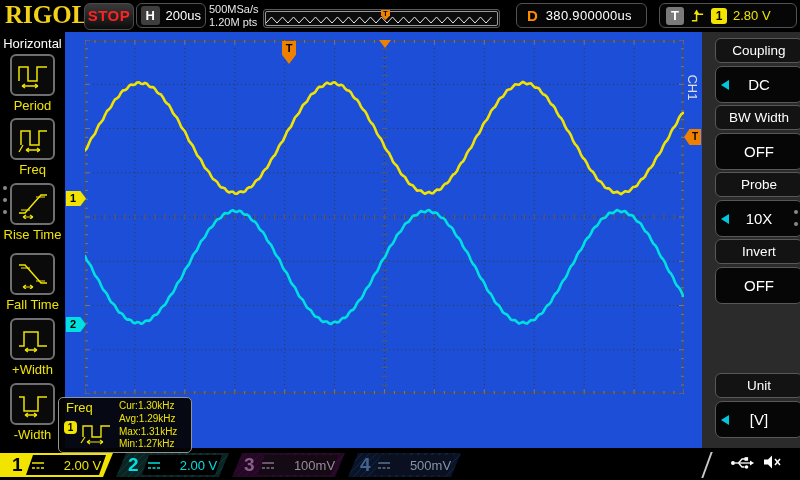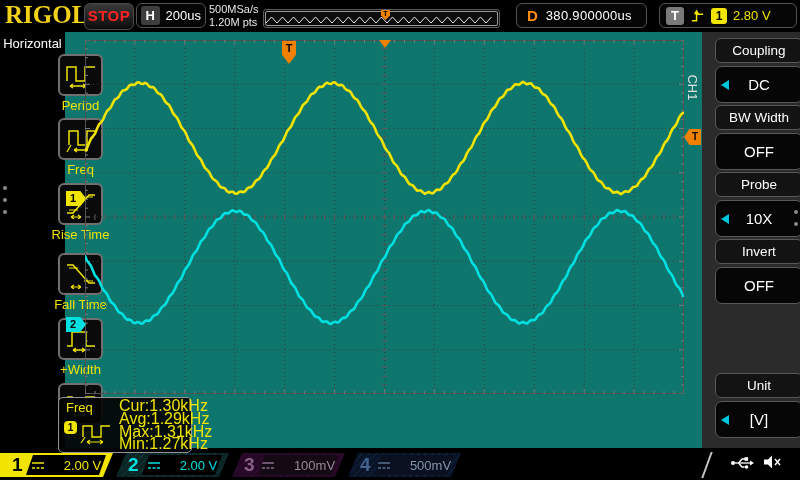--- a/index.html
+++ b/index.html
@@ -1,16 +1,16 @@
 <!DOCTYPE html>
 <html><head>
 <meta charset="utf-8">
 <style>
   html,body{margin:0;padding:0;background:#000;}
-  .screen{position:relative;width:800px;height:480px;background:#0f766e;overflow:hidden;
+  .screen{position:relative;width:800px;height:480px;background:#1d4ed8;overflow:hidden;
     font-family:"Liberation Sans",sans-serif;-webkit-font-smoothing:antialiased;}
   
   .topbar{position:absolute;left:0;top:0;width:800px;height:32px;background:#000;}
   .logo{position:absolute;left:5px;top:1px;font-family:"Liberation Serif",serif;
     font-weight:900;font-size:25px;color:#f2d117;letter-spacing:0px;}
   .stop-btn{position:absolute;left:84px;top:3px;width:48px;height:25px;border-radius:6px;
     background:linear-gradient(#3a3a3a,#0c0c0c);border:1px solid #4a4a4a;color:#ff2222;
     font-weight:bold;font-size:15px;text-align:center;line-height:24px;letter-spacing:.5px;}
   .hbox{position:absolute;left:136px;top:3px;width:70px;height:25px;border-radius:6px;
     border:1px solid #525252;background:#060606;display:flex;align-items:center;gap:6px;padding:0 4px;box-sizing:border-box;}
@@ -32,21 +32,21 @@
   .tbox{position:absolute;left:659px;top:3px;width:138px;height:25px;border-radius:6px;
     border:1px solid #525252;background:#060606;display:flex;align-items:center;gap:6px;padding:0 6px;box-sizing:border-box;}
   .tbadge{width:18px;height:18px;background:#7a7a7a;border-radius:3px;color:#fff;font-weight:bold;
     font-size:13px;text-align:center;line-height:18px;}
   .chbadge{width:16px;height:16px;background:#f0e400;border-radius:3px;color:#000;font-weight:bold;
     font-size:12px;text-align:center;line-height:16px;}
   .tlevel{color:#f0e400;font-size:13px;}
   
   .left-menu{position:absolute;left:0;top:32px;width:65px;height:416px;background:#000;}
   .lm-title{position:absolute;left:0;top:4px;width:65px;text-align:center;color:#fff;font-size:13px;}
-  .lm-item{position:absolute;left:0;width:65px;text-align:center;margin-left:48px;}
+  .lm-item{position:absolute;left:0;width:65px;text-align:center;}
   .lm-iconbox{margin:0 auto;width:41px;height:38px;border:2px solid #707070;border-radius:6px;
     background:#0a0a0a;display:flex;align-items:center;justify-content:center;}
   .lm-label{margin-top:2px;color:#f0e400;font-size:13px;white-space:nowrap;}
   .page-dot{position:absolute;left:3px;width:4px;height:4px;border-radius:50%;background:#8a8a8a;}
   
   .scope{position:absolute;left:85px;top:40px;}
   .trig-flag{position:absolute;left:282px;top:41px;width:14px;height:23px;background:#f08000;
     clip-path:polygon(0 0,100% 0,100% 60%,50% 100%,0 60%);color:#000;font-weight:bold;font-size:11px;
     text-align:center;line-height:15px;z-index:4;}
   .ctr-tri{position:absolute;left:379px;top:40px;width:0;height:0;border-left:6px solid transparent;
@@ -57,21 +57,21 @@
   .tlevel-marker{position:absolute;left:684px;top:129px;width:17px;height:16px;background:#f08000;
     clip-path:polygon(0 50%,32% 0,100% 0,100% 100%,32% 100%);color:#000;font-weight:bold;font-size:10px;
     text-align:right;padding-right:3px;line-height:16px;box-sizing:border-box;z-index:5;}
   
   .meas{position:absolute;left:58px;top:397px;width:134px;height:56px;background:rgba(4,4,4,.93);
     border:1px solid #949494;border-radius:5px;z-index:6;box-sizing:border-box;}
   .meas-label{position:absolute;left:7px;top:2px;color:#f0e400;font-size:13px;}
   .meas-badge{position:absolute;left:5px;top:23px;width:13px;height:13px;background:#f0e400;border-radius:4px;
     color:#000;font-weight:bold;font-size:10px;text-align:center;line-height:13px;}
   .meas-icon{position:absolute;left:20px;top:21px;}
-  .meas-stats{position:absolute;left:60px;top:2px;color:#f0e400;font-size:16px;line-height:12.8px;white-space:nowrap;}
+  .meas-stats{position:absolute;left:60px;top:2px;color:#f0e400;font-size:10px;line-height:12.8px;white-space:nowrap;}
   
   .right-menu{position:absolute;left:702px;top:32px;width:98px;height:416px;background:#2b2b2b;}
   .rm-item{position:absolute;left:13px;width:88px;}
   .rm-label{height:23px;border:1px solid #585858;border-radius:6px;background:#131313;color:#fff;
     font-size:13.5px;text-align:center;line-height:23px;margin-bottom:3px;}
   .rm-value{position:relative;height:35px;border:1px solid #585858;border-radius:7px;background:#060606;
     color:#fff;font-size:15px;text-align:center;line-height:35px;}
   .val-arrow{position:absolute;left:5px;top:50%;margin-top:-5px;width:0;height:0;
     border-top:5px solid transparent;border-bottom:5px solid transparent;border-right:8px solid #00c8dc;}
   .ch1-vert{position:absolute;left:672px;top:80px;width:40px;text-align:center;color:#e0e0e0;

